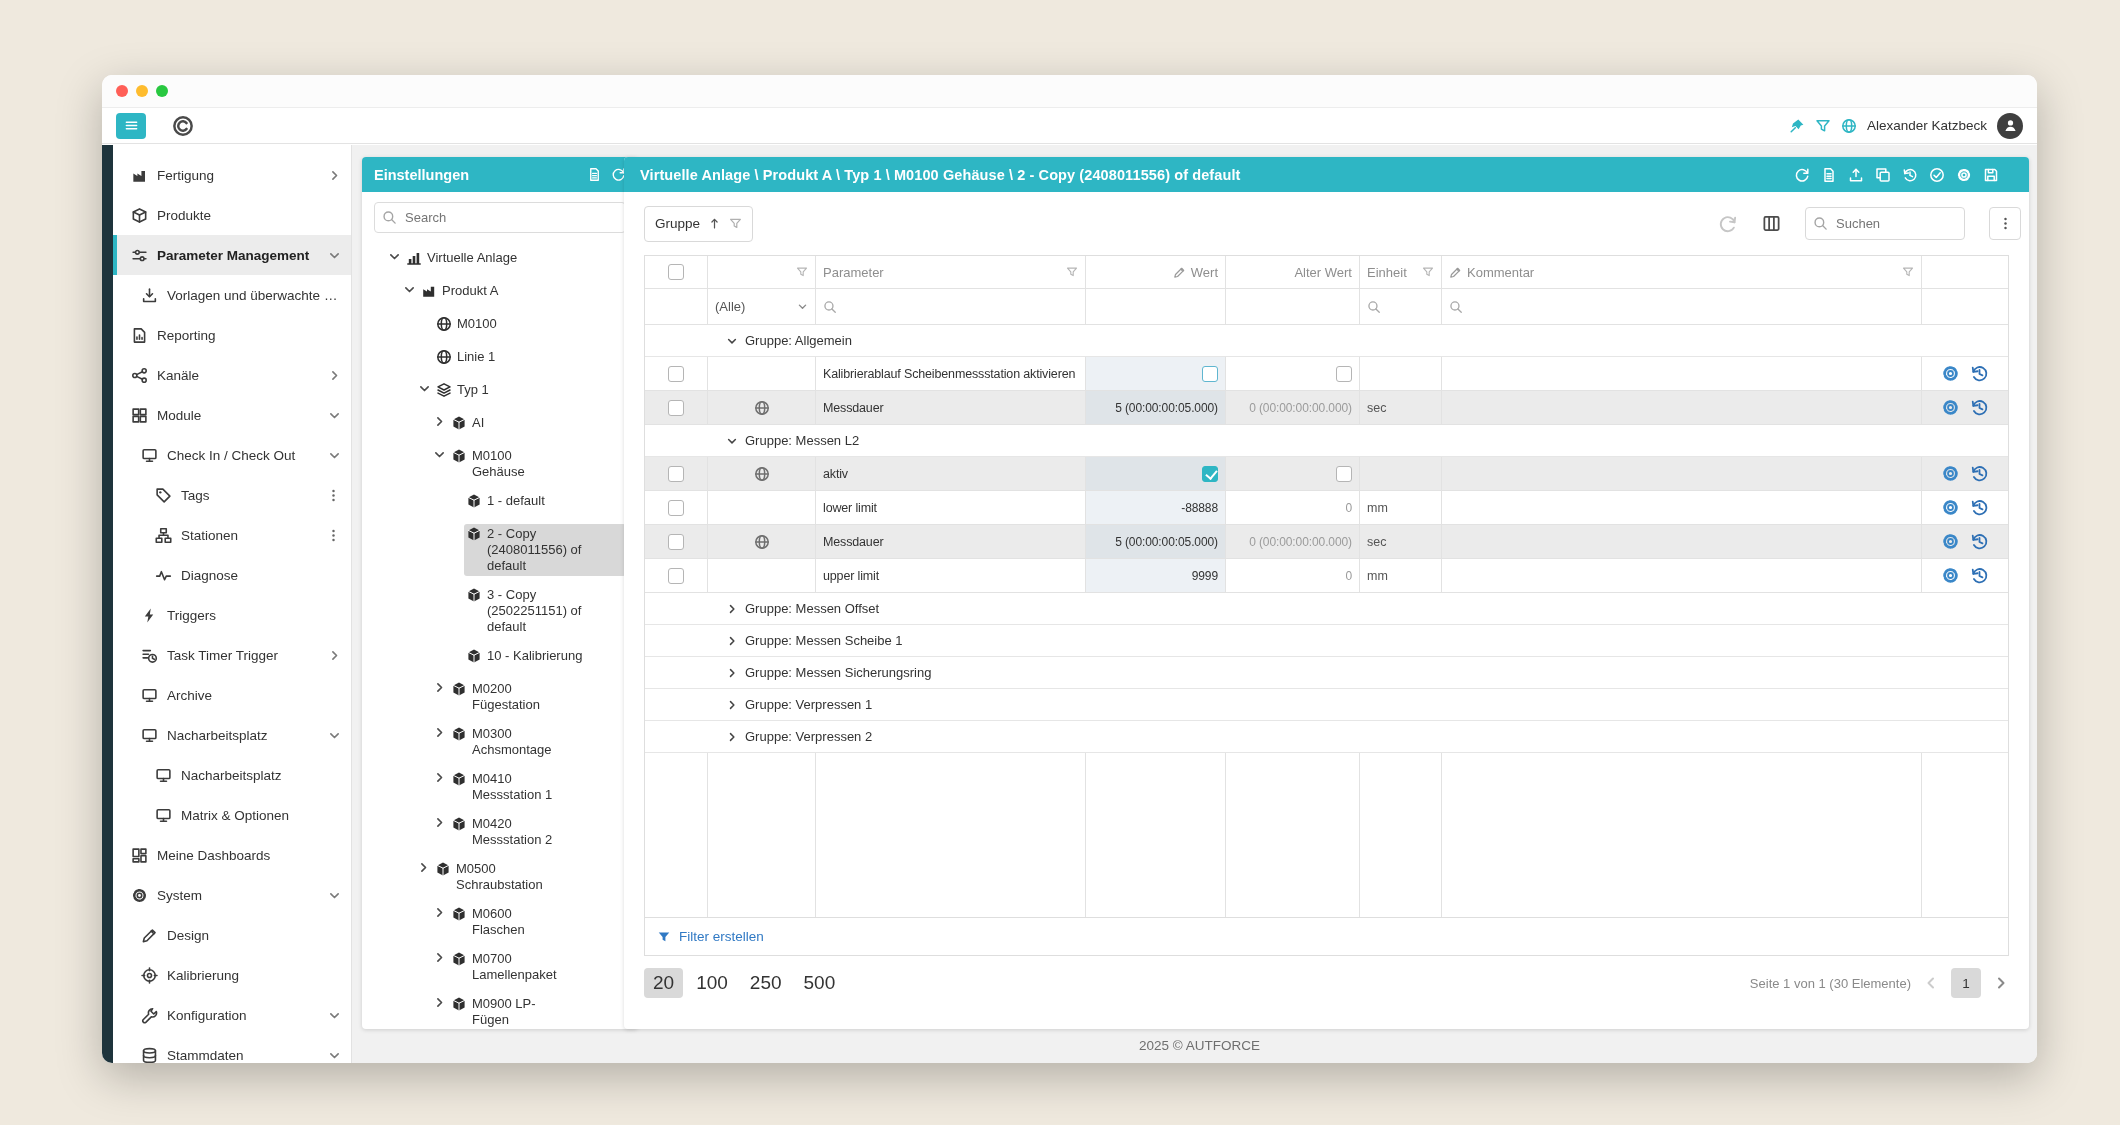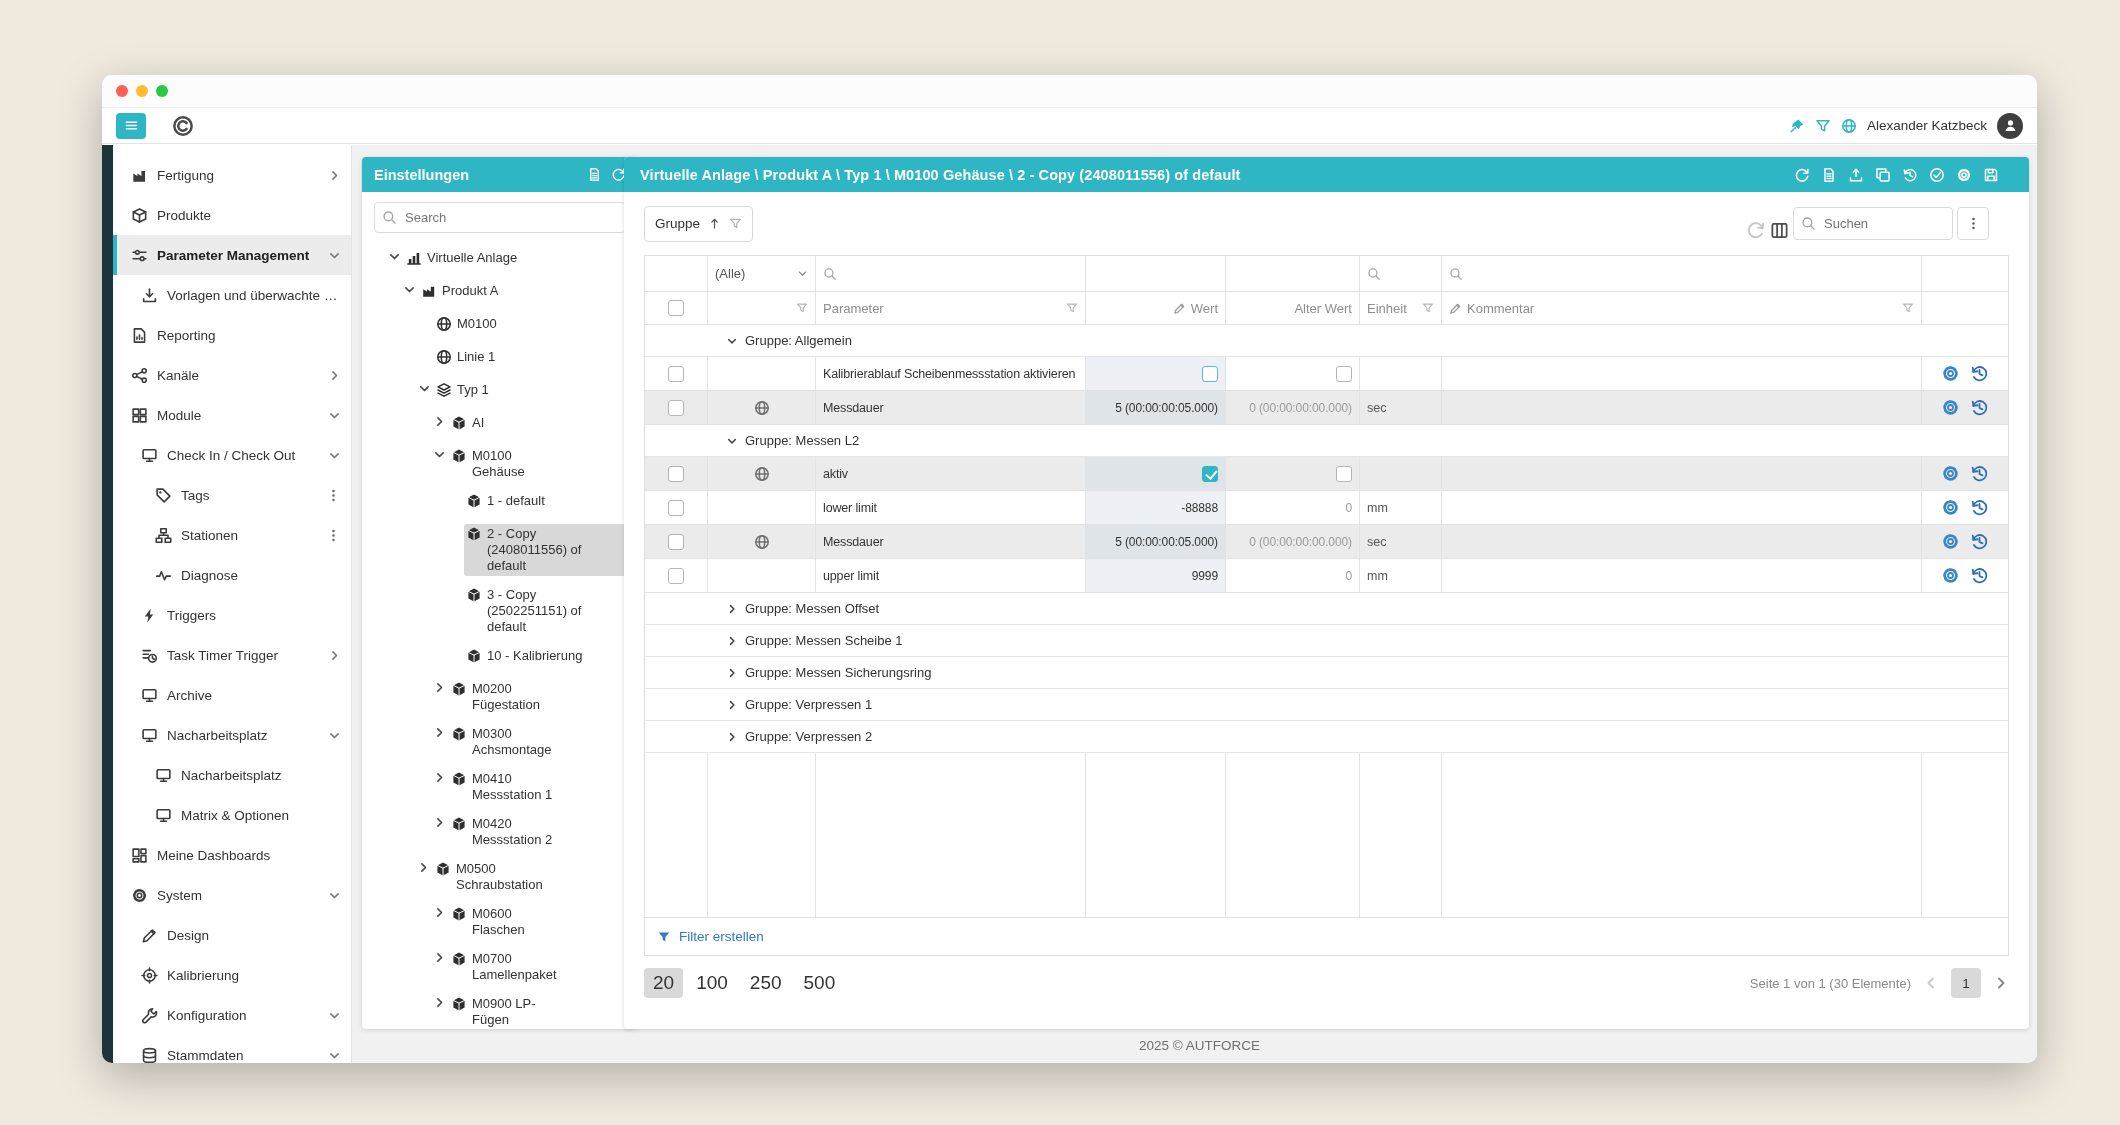--- a/index.html
+++ b/index.html
@@ -59,26 +59,26 @@
   .tree-label { font-size:13px; color:#333; line-height:16px; }
   .tree-row.deep .tree-label { max-width:96px; }
   .tree-scroll { position:absolute; right:2px; top:365px; width:7px; height:104px; background:#c7c7c7; border-radius:4px; }
 
   .main { position:absolute; left:522px; top:12px; width:1405px; height:872px; background:#fff; border-radius:4px; box-shadow:0 1px 4px rgba(0,0,0,.15); }
   .main-head { height:35px; background:var(--teal); border-radius:4px 4px 0 0; display:flex; align-items:center; padding:0 30px 0 16px; color:#fff; }
   .breadcrumb { font-size:14.5px; font-weight:700; letter-spacing:.1px; }
   .main-head-icons { margin-left:auto; display:flex; gap:11px; }
   .mh-icn { width:16px; height:16px; color:#fff; cursor:pointer; }
 
-  .grid-toolbar { position:absolute; top:35px; left:0; right:0; height:63px; display:flex; align-items:center; padding:0 40px 0 20px; }
+  .grid-toolbar { position:absolute; top:35px; left:0; right:0; height:63px; display:flex; align-items:center; padding:0 8px 0 20px; }
   .group-chip { display:inline-flex; align-items:center; gap:8px; height:36px; padding:0 10px; border:1px solid #d9d9d9; border-radius:4px; background:#fff; cursor:pointer; }
   .chip-label { font-size:13.5px; color:#333; }
   .chip-sort { width:13px; height:13px; color:#555; }
   .chip-funnel { width:13px; height:13px; color:#b0b0b0; }
-  .toolbar-right { margin-left:auto; display:flex; align-items:flex-end; gap:4px; }
+  .toolbar-right { margin-left:auto; display:flex; align-items:center; gap:24px; }
   .tb-undo { width:20px; height:20px; color:#c6c6c6; }
   .tb-columns { width:19px; height:19px; color:#4c4c4c; cursor:pointer; }
   .tb-search { position:relative; display:inline-block; }
   .tb-search input { width:160px; height:33px; border:1px solid #d9d9d9; border-radius:4px; padding:0 8px 0 30px; font-size:13px; color:#333; outline:none; font-family:inherit; }
   .tb-search .search-icn { top:9px; }
   .tb-kebab { width:32px; height:33px; border:1px solid #d9d9d9; border-radius:4px; background:#fff; display:flex; align-items:center; justify-content:center; cursor:pointer; }
   .kebab-icn { width:15px; height:15px; color:#555; }
 
   .grid { position:absolute; left:20px; right:20px; top:98px; height:701px; border:1px solid #dedede; display:flex; flex-direction:column; background:#fff; }
   .grid-body { flex:1; display:flex; flex-direction:column; overflow:hidden; }
@@ -923,58 +923,20 @@
                     <circle cx="8" cy="8" r="1.3" fill="currentColor" stroke="none"></circle>
                     <circle cx="8" cy="12.8" r="1.3" fill="currentColor" stroke="none"></circle>
                   </svg>
                 </span>
             </button>
           </div>
         </div>
 
         <div class="grid">
           <div class="grid-body" id="gridBody">
-              <div class="grow filter-row">
-                <div class="gcell c0"></div>
-                <div class="gcell c1 sb">
-                  <span>(Alle)</span>
-                  <span class="icn alle-caret">
-                    <svg viewBox="0 0 16 16" fill="none" stroke="currentColor" stroke-width="1.5" stroke-linecap="round" stroke-linejoin="round">
-                      <polyline points="3.5 6 8 10.5 12.5 6" stroke-width="2"></polyline>
-                    </svg>
-                  </span>
-                </div>
-                <div class="gcell c2">
-                  <span class="icn f-search">
-                    <svg viewBox="0 0 16 16" fill="none" stroke="currentColor" stroke-width="1.5" stroke-linecap="round" stroke-linejoin="round">
-                      <circle cx="6.8" cy="6.8" r="4.6"></circle>
-                      <line x1="10.2" y1="10.2" x2="14" y2="14"></line>
-                    </svg>
-                  </span>
-                </div>
-                <div class="gcell c3"></div>
-                <div class="gcell c4"></div>
-                <div class="gcell c5">
-                  <span class="icn f-search">
-                    <svg viewBox="0 0 16 16" fill="none" stroke="currentColor" stroke-width="1.5" stroke-linecap="round" stroke-linejoin="round">
-                      <circle cx="6.8" cy="6.8" r="4.6"></circle>
-                      <line x1="10.2" y1="10.2" x2="14" y2="14"></line>
-                    </svg>
-                  </span>
-                </div>
-                <div class="gcell c6">
-                  <span class="icn f-search">
-                    <svg viewBox="0 0 16 16" fill="none" stroke="currentColor" stroke-width="1.5" stroke-linecap="round" stroke-linejoin="round">
-                      <circle cx="6.8" cy="6.8" r="4.6"></circle>
-                      <line x1="10.2" y1="10.2" x2="14" y2="14"></line>
-                    </svg>
-                  </span>
-                </div>
-                <div class="gcell c7"></div>
-              </div>
               <div class="grow ghead">
                 <div class="gcell c0">
                   <span class="cb"></span>
                 </div>
                 <div class="gcell c1 sb">
                   <span></span>
                   <span class="icn h-funnel">
                     <svg viewBox="0 0 16 16" fill="none" stroke="currentColor" stroke-width="1.5" stroke-linecap="round" stroke-linejoin="round">
                       <path d="M2 2.8h12L9.6 7.9v4.9l-3.2-1.7V7.9z"></path>
                     </svg>
@@ -1019,20 +981,58 @@
                     <span>Kommentar</span>
                   </span>
                   <span class="icn h-funnel">
                     <svg viewBox="0 0 16 16" fill="none" stroke="currentColor" stroke-width="1.5" stroke-linecap="round" stroke-linejoin="round">
                       <path d="M2 2.8h12L9.6 7.9v4.9l-3.2-1.7V7.9z"></path>
                     </svg>
                   </span>
                 </div>
                 <div class="gcell c7"></div>
               </div>
+              <div class="grow filter-row">
+                <div class="gcell c0"></div>
+                <div class="gcell c1 sb">
+                  <span>(Alle)</span>
+                  <span class="icn alle-caret">
+                    <svg viewBox="0 0 16 16" fill="none" stroke="currentColor" stroke-width="1.5" stroke-linecap="round" stroke-linejoin="round">
+                      <polyline points="3.5 6 8 10.5 12.5 6" stroke-width="2"></polyline>
+                    </svg>
+                  </span>
+                </div>
+                <div class="gcell c2">
+                  <span class="icn f-search">
+                    <svg viewBox="0 0 16 16" fill="none" stroke="currentColor" stroke-width="1.5" stroke-linecap="round" stroke-linejoin="round">
+                      <circle cx="6.8" cy="6.8" r="4.6"></circle>
+                      <line x1="10.2" y1="10.2" x2="14" y2="14"></line>
+                    </svg>
+                  </span>
+                </div>
+                <div class="gcell c3"></div>
+                <div class="gcell c4"></div>
+                <div class="gcell c5">
+                  <span class="icn f-search">
+                    <svg viewBox="0 0 16 16" fill="none" stroke="currentColor" stroke-width="1.5" stroke-linecap="round" stroke-linejoin="round">
+                      <circle cx="6.8" cy="6.8" r="4.6"></circle>
+                      <line x1="10.2" y1="10.2" x2="14" y2="14"></line>
+                    </svg>
+                  </span>
+                </div>
+                <div class="gcell c6">
+                  <span class="icn f-search">
+                    <svg viewBox="0 0 16 16" fill="none" stroke="currentColor" stroke-width="1.5" stroke-linecap="round" stroke-linejoin="round">
+                      <circle cx="6.8" cy="6.8" r="4.6"></circle>
+                      <line x1="10.2" y1="10.2" x2="14" y2="14"></line>
+                    </svg>
+                  </span>
+                </div>
+                <div class="gcell c7"></div>
+              </div>
               <div class="group-row">
                 <span class="icn group-arrow">
                   <svg viewBox="0 0 16 16" fill="none" stroke="currentColor" stroke-width="1.5" stroke-linecap="round" stroke-linejoin="round">
                     <polyline points="3.5 6 8 10.5 12.5 6" stroke-width="2"></polyline>
                   </svg>
                 </span>
                 <span>Gruppe: Allgemein</span>
               </div>
               <div class="grow data-row">
                 <div class="gcell c0">

